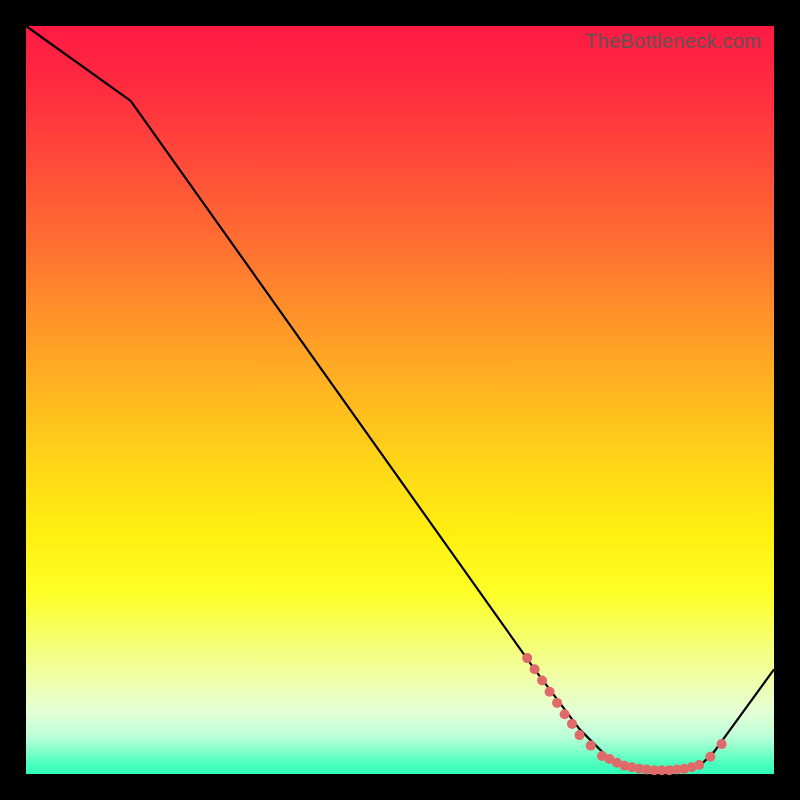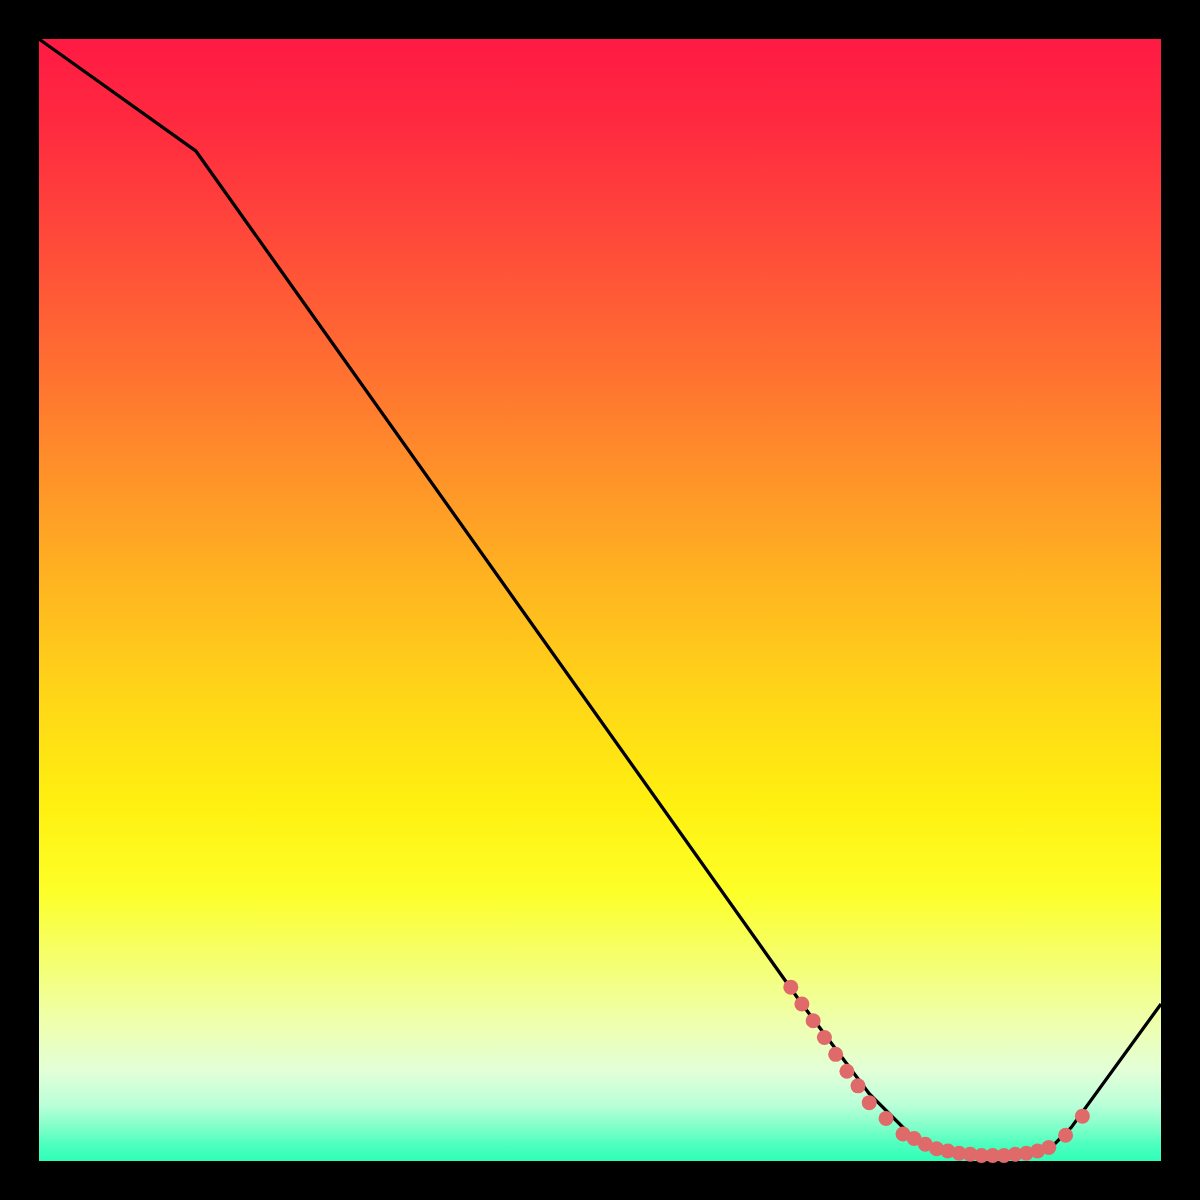--- a/index.html
+++ b/index.html
@@ -58,20 +58,21 @@
     width: 748px;
     height: 748px;
     overflow: visible;
   }
 </style>
 </head>
 <body>
 
 <div class="container">
   <div class="plot-area">
+    <div class="watermark">TheBottleneck.com</div>
     <svg class="curve" viewBox="0 0 748 748">
       <g id="curve-path">
           <path d="M0.0 0.0 L104.7 74.8 L508.6 643.3 L553.5 703.1 L583.4 733.0 L613.4 744.3 L643.3 744.3 L673.2 740.5 L688.2 725.6 L748.0 643.3 " fill="none" stroke="#000" stroke-width="2.2" stroke-linejoin="round"></path>
         </g>
       <g id="marker-dots">
           <circle cx="501.2" cy="632.1" r="5" fill="#e06a6a"></circle>
           <circle cx="508.6" cy="643.3" r="5" fill="#e06a6a"></circle>
           <circle cx="516.1" cy="654.5" r="5" fill="#e06a6a"></circle>
           <circle cx="523.6" cy="665.7" r="5" fill="#e06a6a"></circle>
           <circle cx="531.1" cy="676.9" r="5" fill="#e06a6a"></circle>

